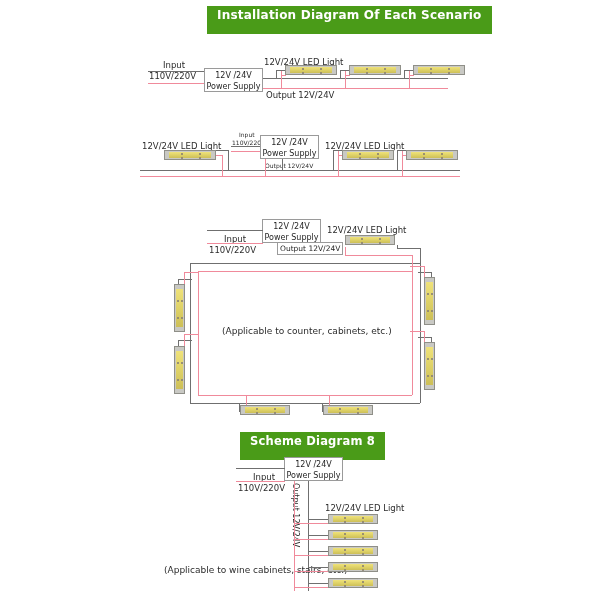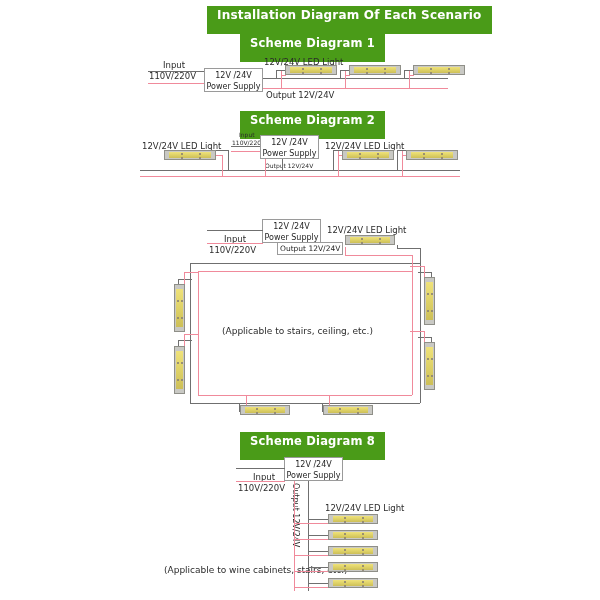--- a/index.html
+++ b/index.html
@@ -107,21 +107,20 @@
     color:#2b2b2b;
   }
 </style>
 </head>
 <body>
 
 <div class="page">
 
   <div class="banner banner-main">Installation Diagram Of Each Scenario</div>
 
-  <div class="banner banner-s1">Scheme Diagram 1</div>
 
   <div>
 
     <div class="lbl" style="left:163px;top:60px;">Input</div>
     <div class="lbl" style="left:149px;top:71px;">110V/220V</div>
     <div class="lbl" style="left:264px;top:57px;">12V/24V LED Light</div>
 
     <div class="w wh wk" style="left:148px;top:71px;width:57px;"></div>
     <div class="w wh wr" style="left:148px;top:83px;width:57px;"></div>
 
@@ -166,21 +165,20 @@
     </div>
     <div class="led h" style="left:413px;top:65px;width:52px;height:10px;">
       <div class="core"></div>
         <div class="dot" style="left:16px;top:2px;"></div>
         <div class="dot" style="left:16px;top:6px;"></div>
       <div class="dot" style="left:34px;top:2px;"></div>
         <div class="dot" style="left:34px;top:6px;"></div>
     </div>
   </div>
 
-  <div class="banner banner-s2">Scheme Diagram 2</div>
 
   <div>
 
     <div class="lbl" style="left:142px;top:141px;">12V/24V LED Light</div>
 
     <div class="lbl" style="left:325px;top:141px;">12V/24V LED Light</div>
 
     <div class="lbl lbl-sm" style="left:239px;top:131px;">Input</div>
     <div class="lbl lbl-sm" style="left:232px;top:139px;">110V/220V</div>
 
@@ -267,21 +265,21 @@
 
     <div class="w wh wr" style="left:198px;top:271px;width:214px;"></div>
     <div class="w wv wr" style="left:198px;top:271px;height:124px;"></div>
     <div class="w wv wr" style="left:412px;top:255px;height:140px;"></div>
     <div class="w wh wr" style="left:198px;top:395px;width:214px;"></div>
     <div class="w wv wr" style="left:345px;top:247px;height:9px;"></div>
     <div class="w wh wr" style="left:345px;top:255px;width:68px;"></div>
     <div class="w wv wk" style="left:397px;top:245px;height:4px;"></div>
     <div class="w wh wk" style="left:397px;top:248px;width:24px;"></div>
 
-    <div class="lbl lbl-note" style="left:222px;top:326px;">(Applicable to stairs, ceiling, etc.)</div>
+    <div class="lbl lbl-note" style="left:222px;top:326px;">(Applicable to counter, cabinets, etc.)</div>
 
     <div class="w wh wk" style="left:178px;top:279px;width:14px;"></div>
     <div class="w wv wk" style="left:178px;top:279px;height:6px;"></div>
     <div class="w wh wr" style="left:184px;top:272px;width:15px;"></div>
     <div class="w wv wr" style="left:184px;top:272px;height:13px;"></div>
     <div class="led v" style="left:174px;top:284px;width:11px;height:48px;">
       <div class="core"></div>
         <div class="dot" style="left:2px;top:15px;"></div>
         <div class="dot" style="left:6px;top:15px;"></div>
       <div class="dot" style="left:2px;top:32px;"></div>

